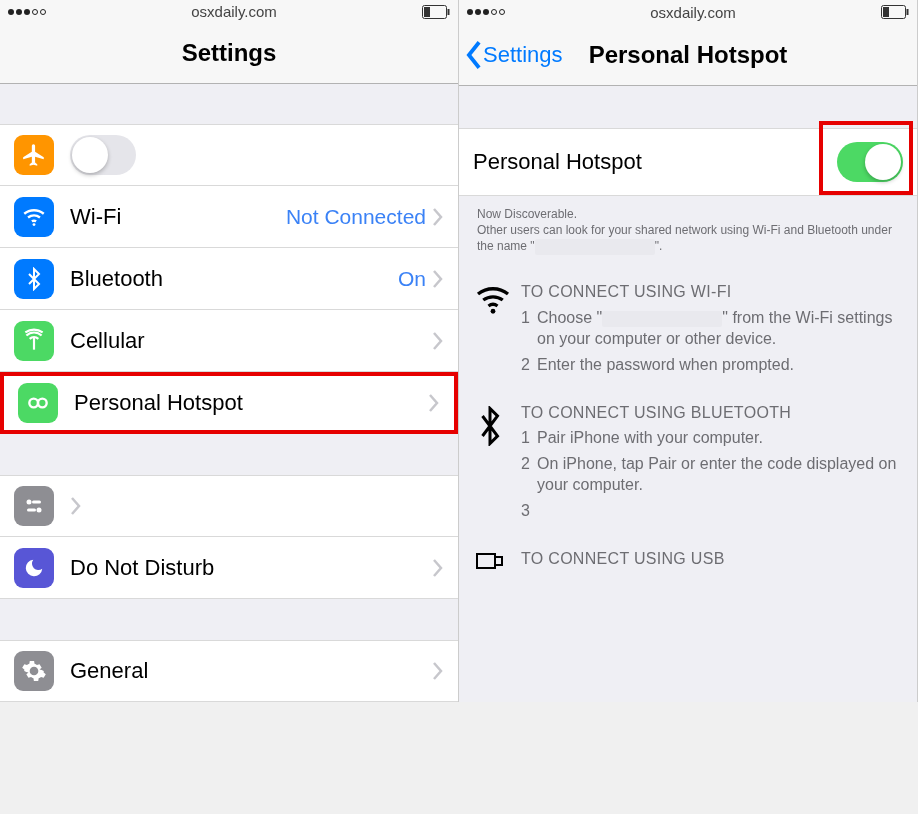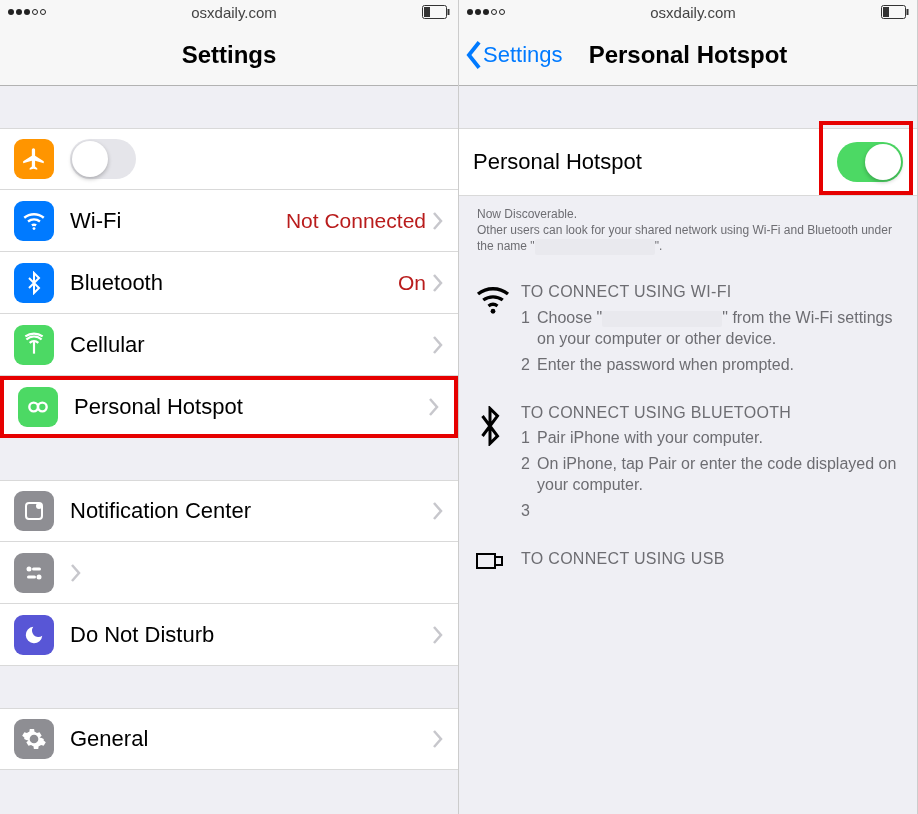--- a/index.html
+++ b/index.html
@@ -6,21 +6,21 @@
   body {
     font-family: -apple-system, "Helvetica Neue", Helvetica, Arial, sans-serif;
     background: #f0f0f0;
     width: 918px;
     height: 814px;
     display: flex;
     overflow: hidden;
   }
   .screen {
     width: 459px;
-    height: 814px;
+    height: 702px;
     background: #efeff4;
     display: flex;
     flex-direction: column;
     border-right: 1px solid #ccc;
   }
   .status-bar {
     height: 24px;
     background: #f7f7f7;
     display: flex;
     align-items: center;
@@ -60,21 +60,21 @@
     color:#000;
     position:relative;
   }
   .row:first-child { border-top:1px solid #d9d9d9; }
   .icon-box {
     width:40px; height:40px; border-radius:9px;
     display:flex; align-items:center; justify-content:center;
     margin-right:16px; flex-shrink:0;
   }
   .row-label { flex:1; }
-  .row-detail { color:#b91c1c; font-size:21px; margin-right:6px; }
+  .row-detail { color:#3b82f6; font-size:21px; margin-right:6px; }
   .chevron { color:#c7c7cc; }
   .chevron svg { width:12px; height:18px; display:block; }
   .toggle {
     width:66px; height:40px; border-radius:20px; background:#e5e5ea;
     position:relative; flex-shrink:0;
   }
   .toggle.on { background:#4cd964; }
   .toggle-knob {
     width:36px; height:36px; border-radius:50%; background:#fff;
     position:absolute; top:2px; left:2px;
@@ -208,34 +208,20 @@
           <svg viewBox="0 0 10 18">
             <path d="M1 1l7 8-7 8" fill="none" stroke="#c7c7cc" stroke-width="2.5"></path>
           </svg>
         </div>
     </div>
   </div>
 
   <div class="group-gap"></div>
 
   <div class="list">
-    <div class="row">
-      <div class="icon-box" style="background:#8e8e93">
-        <svg width="24" height="24" viewBox="0 0 24 24" fill="none" stroke="#fff" stroke-width="2">
-            <rect x="4" y="4" width="16" height="16" rx="3"></rect>
-            <circle cx="17" cy="7" r="3" fill="#fff" stroke="none"></circle>
-          </svg>
-      </div>
-      <div class="row-label">Notification Center</div>
-      <div class="chevron">
-          <svg viewBox="0 0 10 18">
-            <path d="M1 1l7 8-7 8" fill="none" stroke="#c7c7cc" stroke-width="2.5"></path>
-          </svg>
-        </div>
-    </div>
 
     <div class="row">
       <div class="icon-box" style="background:#8e8e93">
         <svg width="24" height="24" viewBox="0 0 24 24" fill="#fff">
             <circle cx="7" cy="8" r="2.5"></circle>
             <rect x="10" y="6.5" width="9" height="3" rx="1.5"></rect>
             <circle cx="17" cy="16" r="2.5"></circle>
             <rect x="5" y="14.5" width="9" height="3" rx="1.5"></rect>
           </svg>
       </div>

